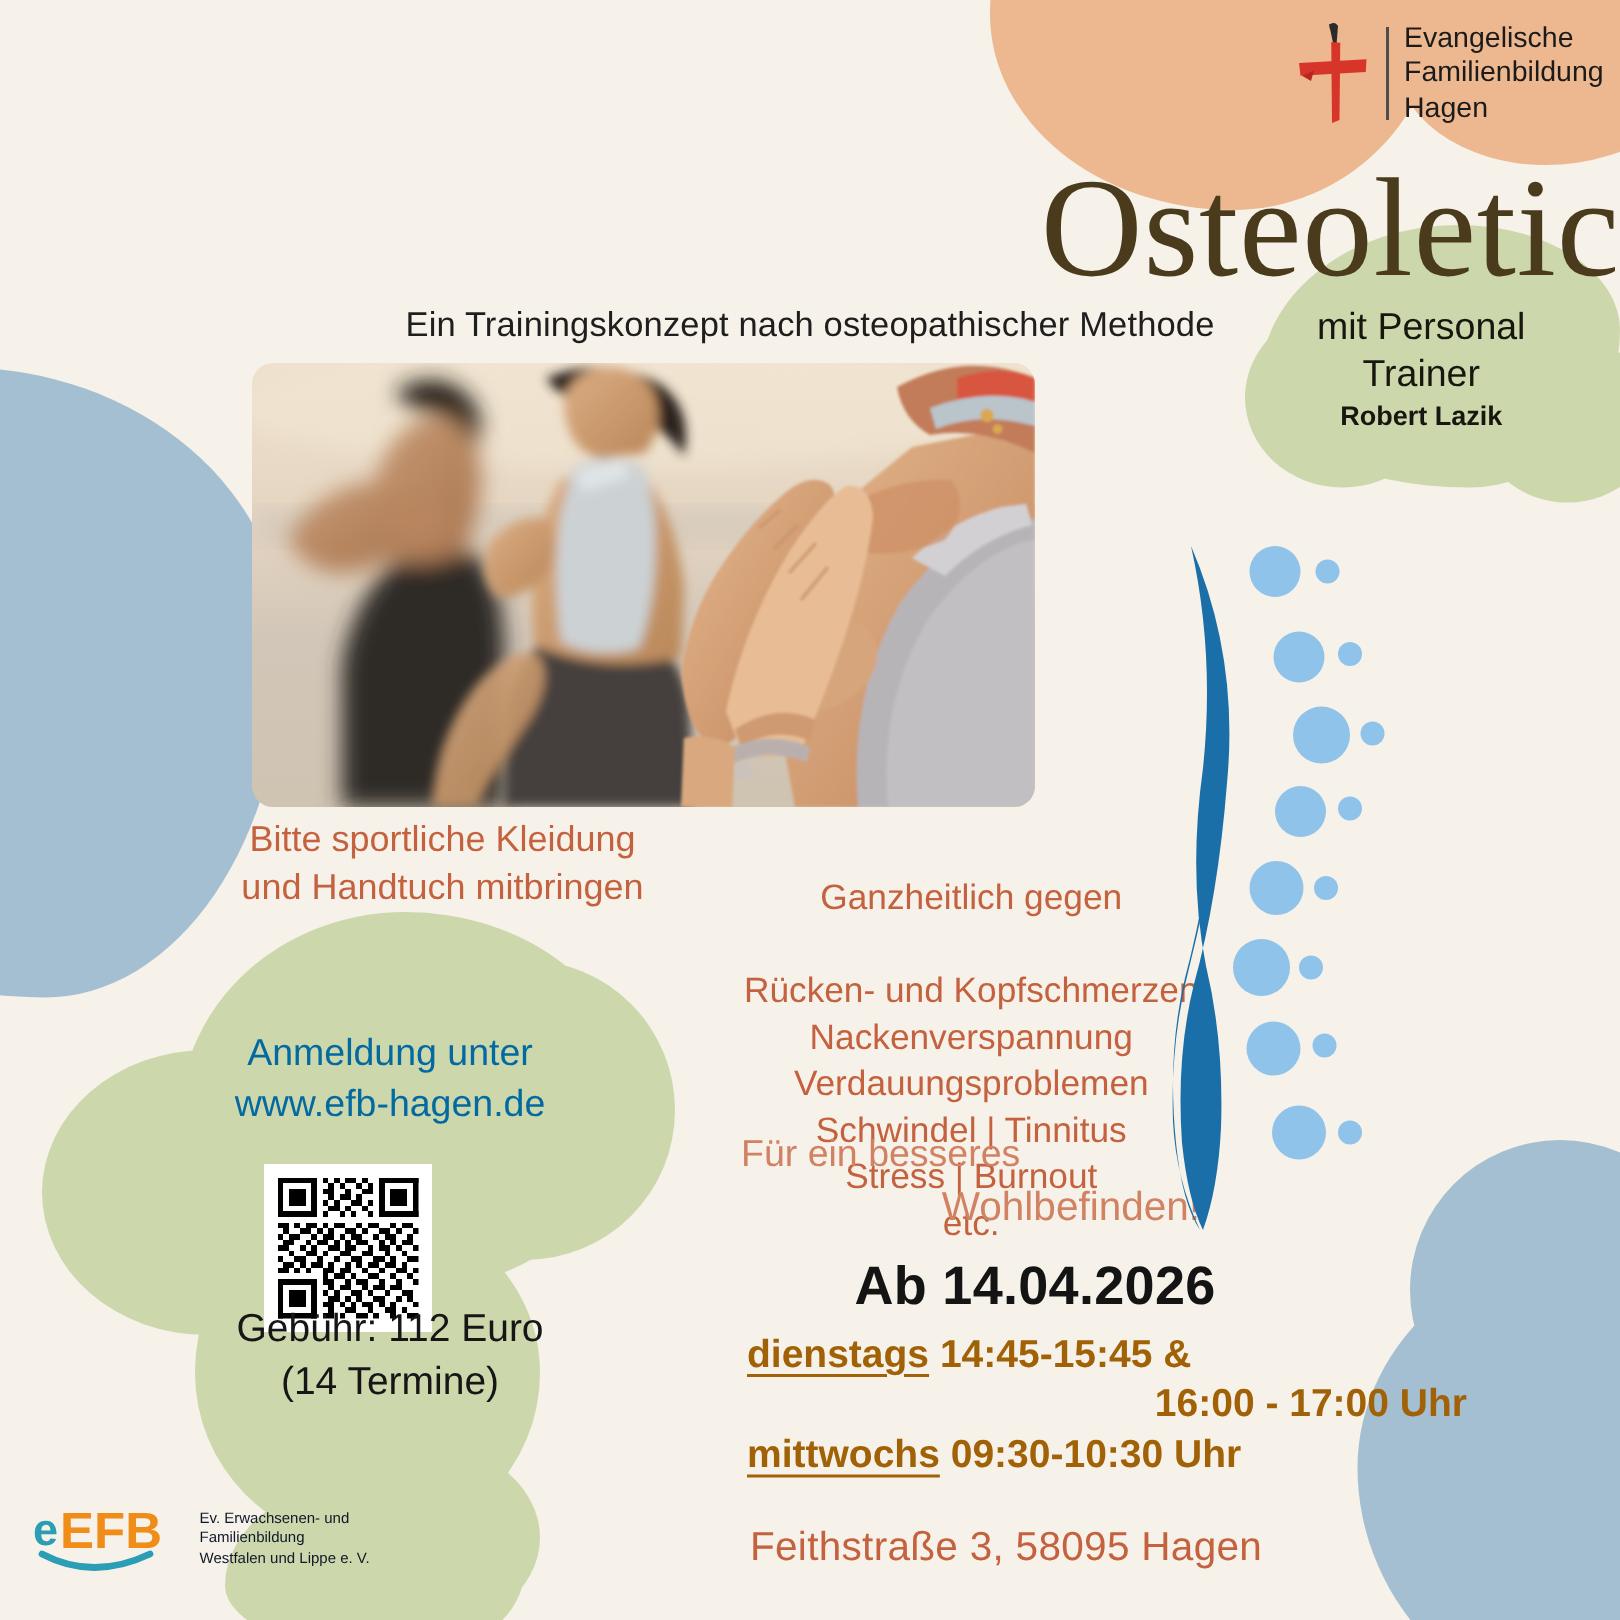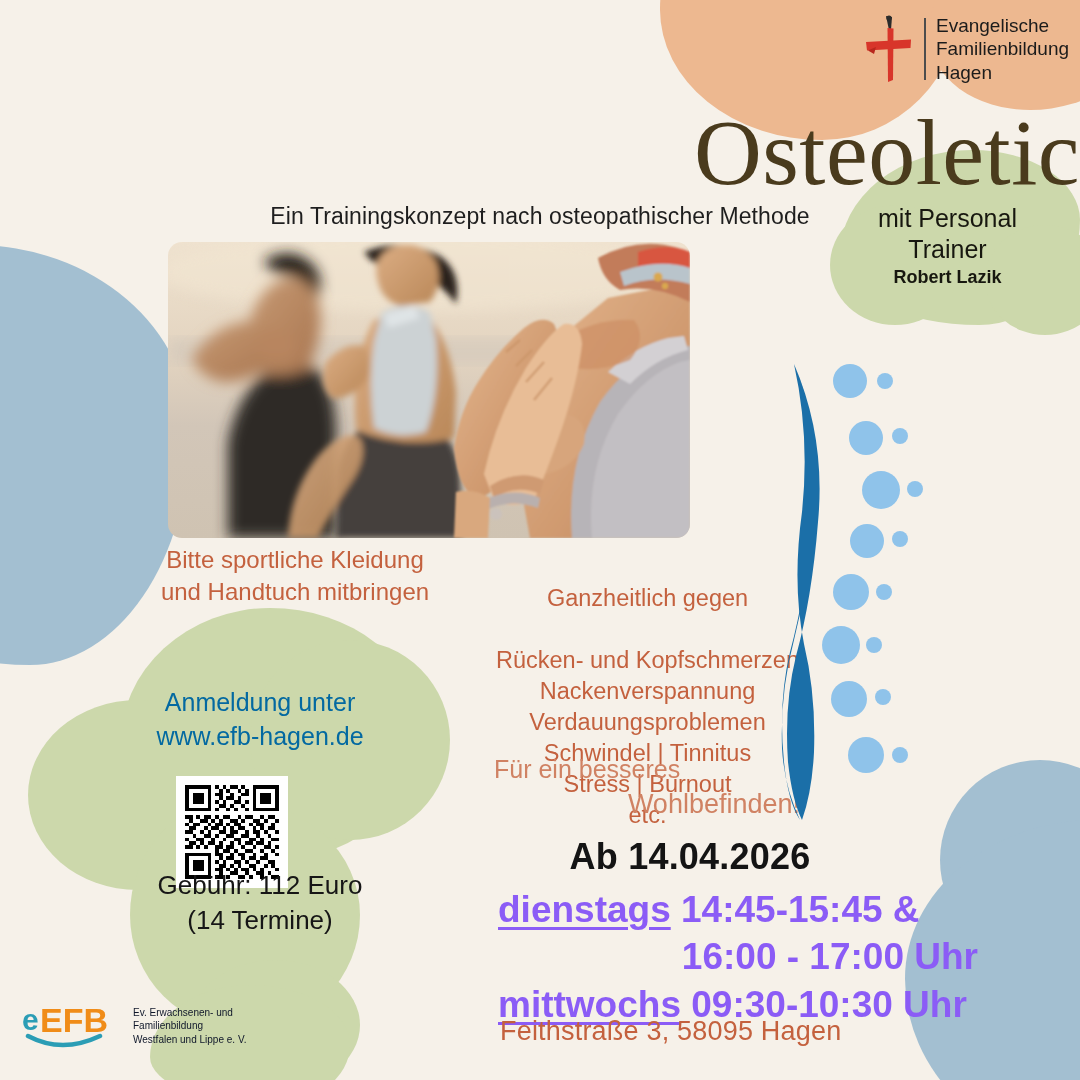--- a/index.html
+++ b/index.html
@@ -260,23 +260,23 @@
     text-align: center;
     font-size: 36px;
     font-weight: 700;
     color: #141414;
     letter-spacing: 0.2px;
   }
   .sched-rows {
     position: absolute;
     left: 470px; top: 886px;
     width: 530px;
-    color: #8b5cf6;
+    color: #a16207;
     font-weight: 700;
-    font-size: 37px;
+    font-size: 26px;
     line-height: 1.28;
   }
   .sched-row { display: block; white-space: nowrap; }
   .sched-row.r1 { text-align: left; padding-left: 28px; }
   .sched-row.r2 { text-align: right; padding-right: 22px; }
   .sched-row.r3 { text-align: left; padding-left: 28px; }
   .sched-day { text-decoration: underline; text-underline-offset: 5px; }
 
   .address {
     position: absolute;

